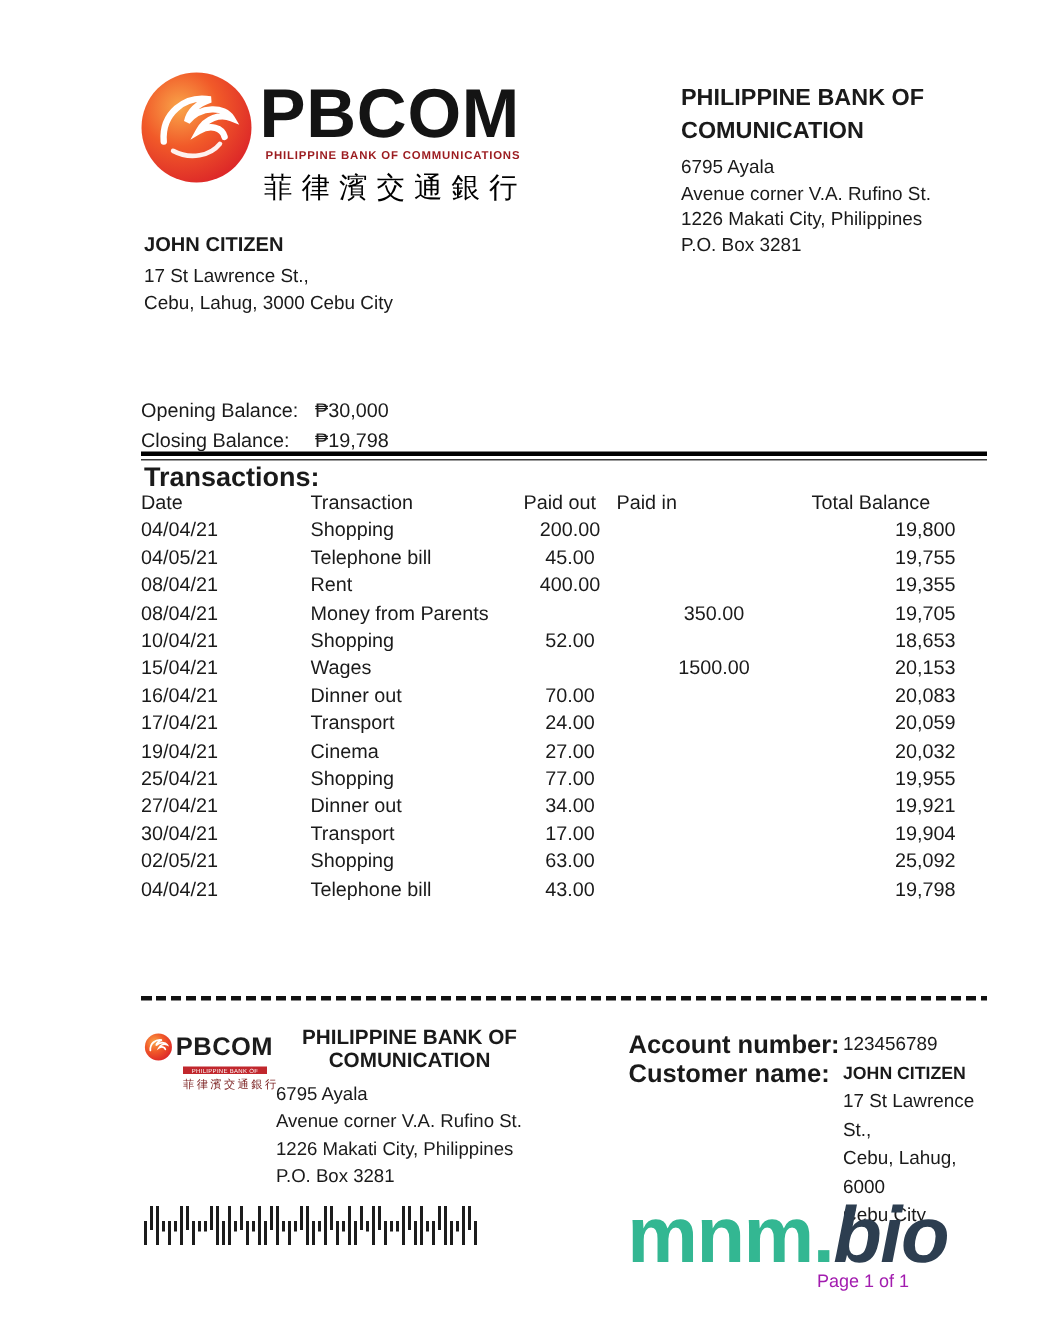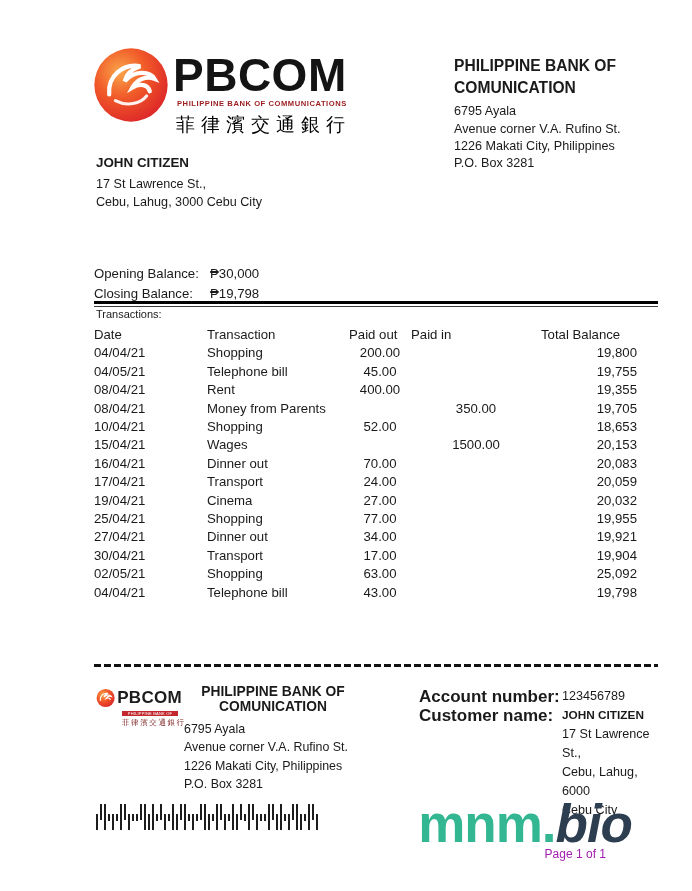--- a/index.html
+++ b/index.html
@@ -28,21 +28,21 @@
   .bank-top-title { font-size:15.6px; font-weight:700; line-height:1.42; }
   .bank-top-lines { margin-top:4px; font-size:12.6px; line-height:1.38; }
 
   
   .balances { position:absolute; left:60px; top:264px; width:577px; border-bottom:1px solid #3a3a3a; padding-bottom:2px; }
   .balance-row { display:flex; font-size:13.2px; line-height:20px; }
   .balance-label { width:116px; }
   .thick-rule { position:absolute; left:60px; top:301px; width:577px; height:3px; background:#000; }
 
   
-  .tx-label { position:absolute; left:62px; top:308px; font-size:11px; }
+  .tx-label { position:absolute; left:62px; top:308px; font-size:18px;font-weight:bold; }
   .tx-wrap { position:absolute; left:60px; top:326px; width:577px; }
   table.tx { width:100%; border-collapse:collapse; table-layout:fixed; }
   .tx th, .tx td { padding:0; font-size:13.2px; line-height:18.4px; font-weight:400; white-space:nowrap; overflow:hidden; }
   .tx th { text-align:left; }
   .c-date { width:113px; }
   .c-tx   { width:142px; }
   .c-out  { width:62px; }
   .c-in   { width:130px; }
   .c-bal  { width:130px; }
   .col-out, .col-in { text-align:center; }

